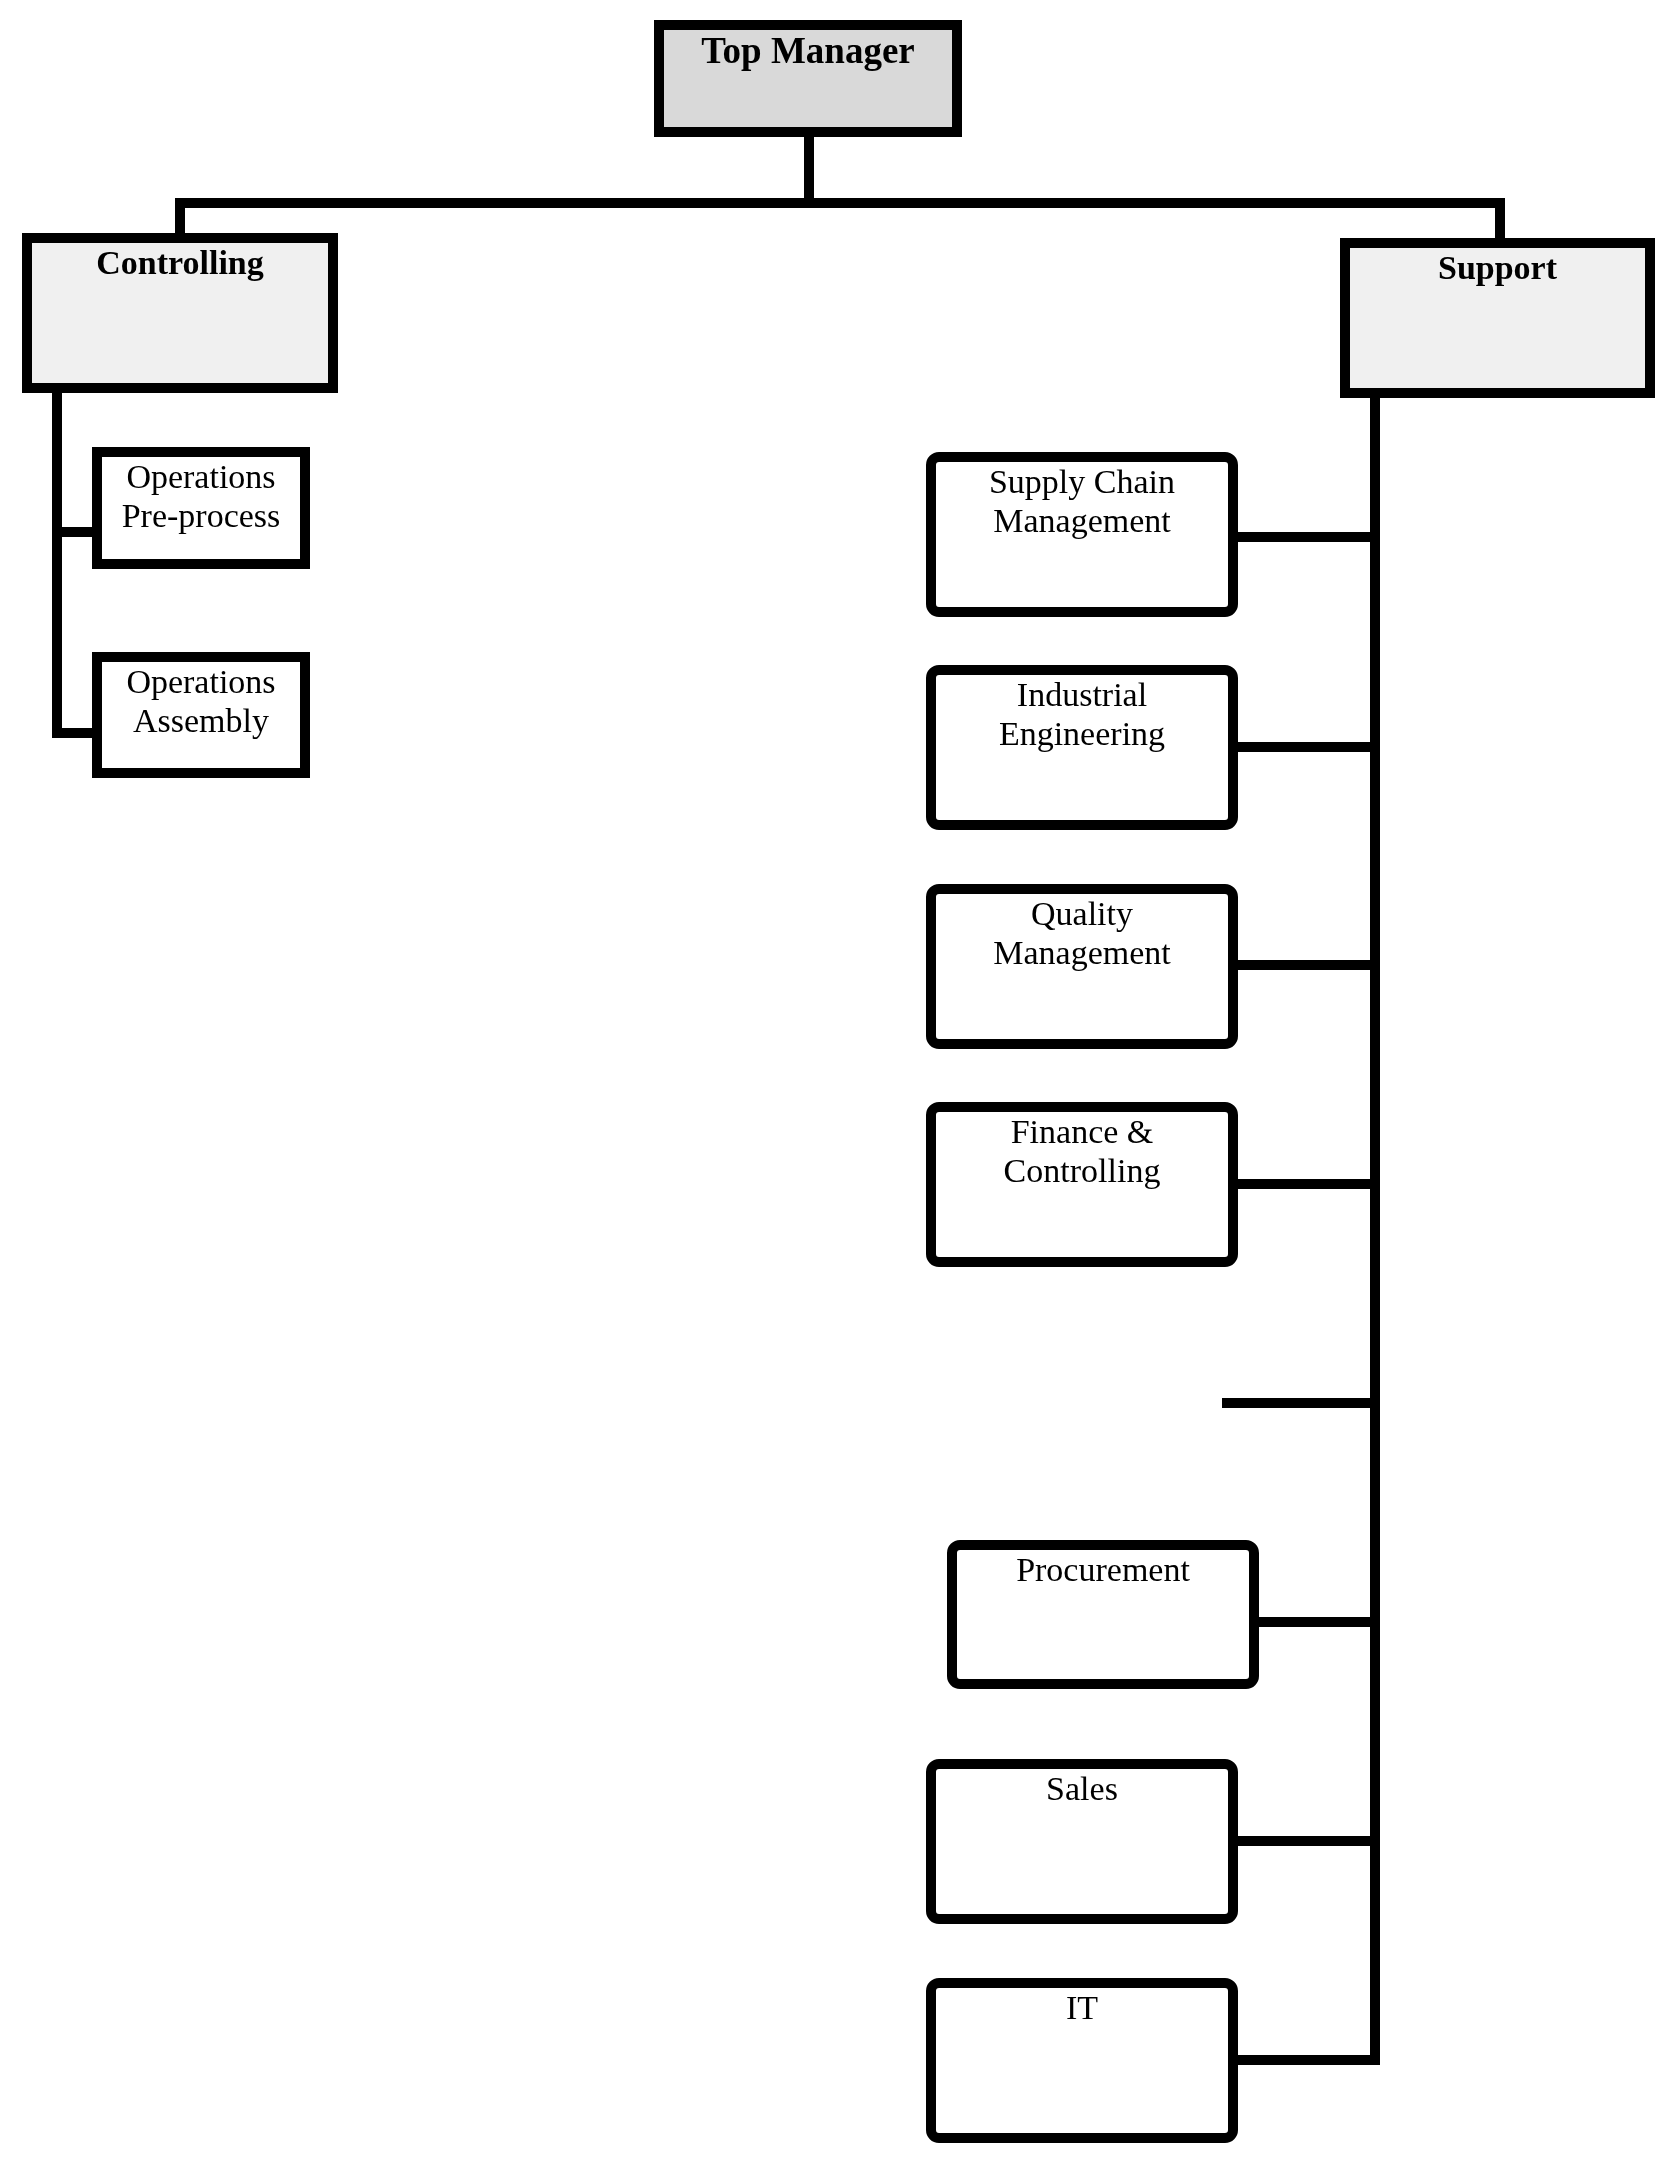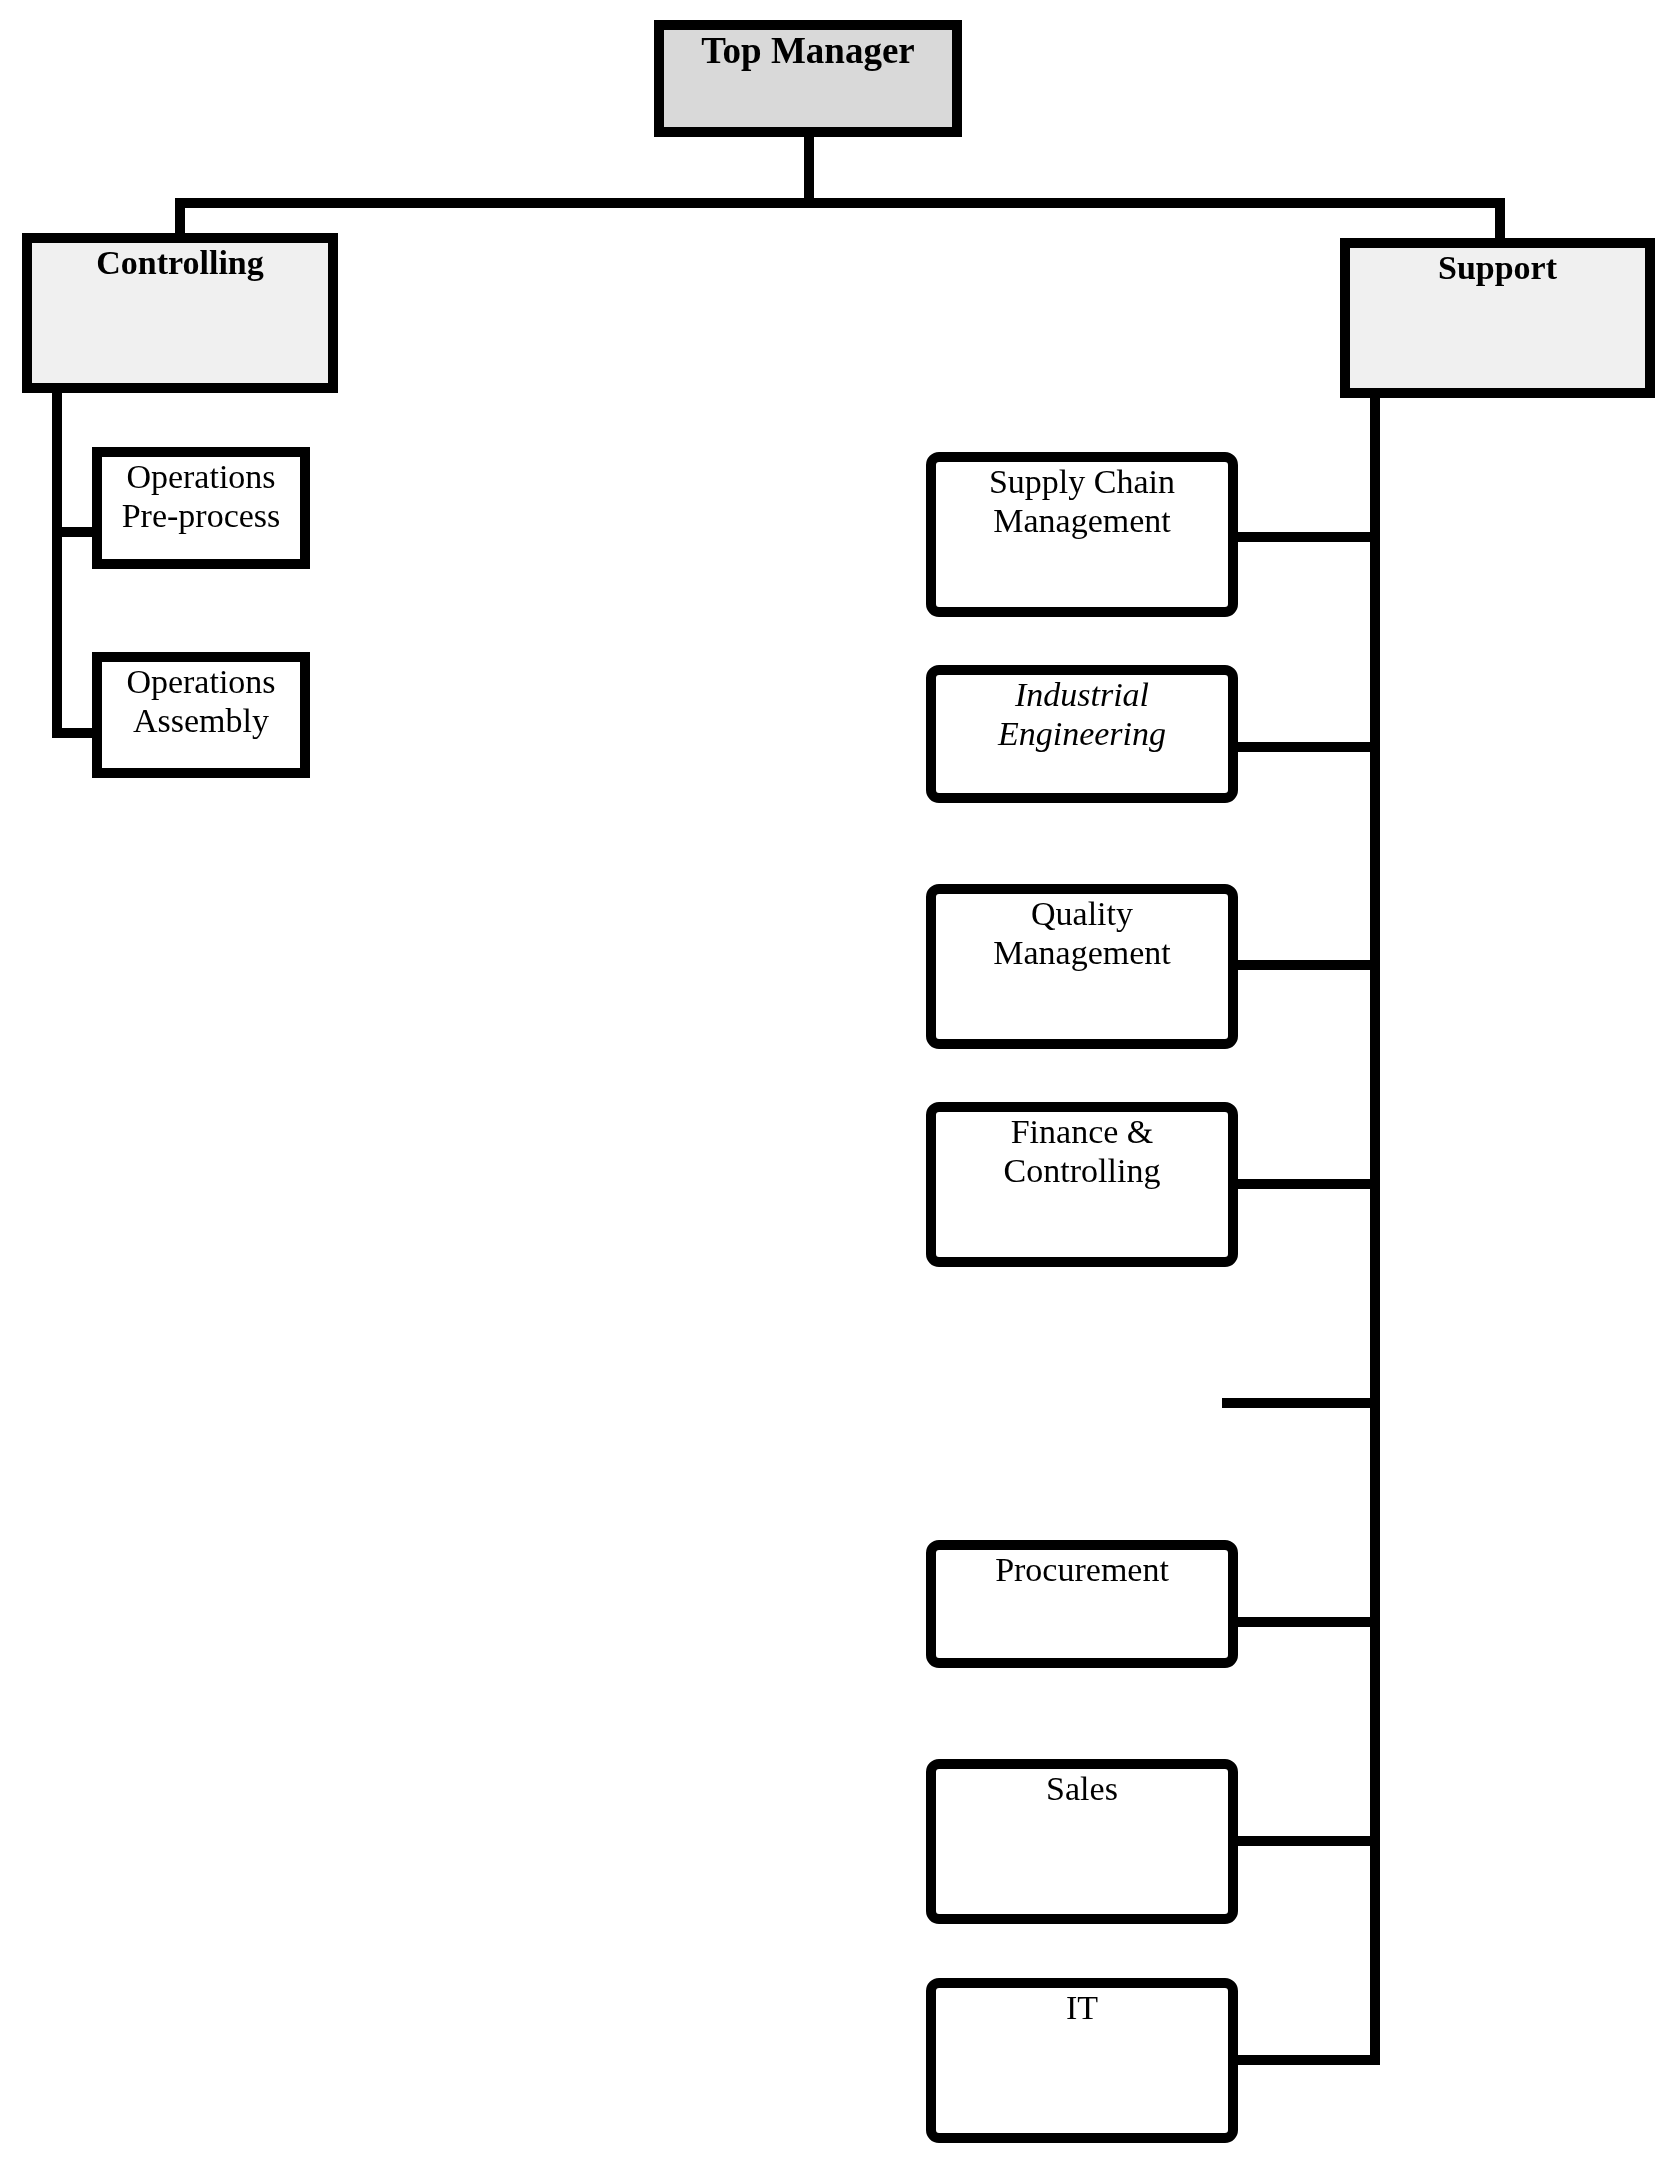--- a/index.html
+++ b/index.html
@@ -128,34 +128,34 @@
   </div>
 
   <div class="node node--leaf node--ops-child" style="top:652px; height:126px;">
     <span class="node-label">Operations Assembly</span>
   </div>
 
   <div class="node node--leaf node--sup-child" style="top:452px; height:165px;">
     <span class="node-label">Supply Chain Management</span>
   </div>
 
-  <div class="node node--leaf node--sup-child" style="top:665px; height:138px;font-style:italic;">
+  <div class="node node--leaf node--sup-child" style="top:665px; height:165px;">
     <span class="node-label">Industrial Engineering</span>
   </div>
 
   <div class="node node--leaf node--sup-child" style="top:884px; height:165px;">
     <span class="node-label">Quality Management</span>
   </div>
 
   <div class="node node--leaf node--sup-child" style="top:1102px; height:165px;">
     <span class="node-label">Finance &amp; Controlling</span>
   </div>
 
 
-  <div class="node node--leaf node--sup-child" style="top:1540px; height:128px;">
+  <div class="node node--leaf node--sup-child" style="top:1540px; height:149px;margin-left:21px;">
     <span class="node-label">Procurement</span>
   </div>
 
   <div class="node node--leaf node--sup-child" style="top:1759px; height:165px;">
     <span class="node-label">Sales</span>
   </div>
 
   <div class="node node--leaf node--sup-child" style="top:1978px; height:165px;">
     <span class="node-label">IT</span>
   </div>

